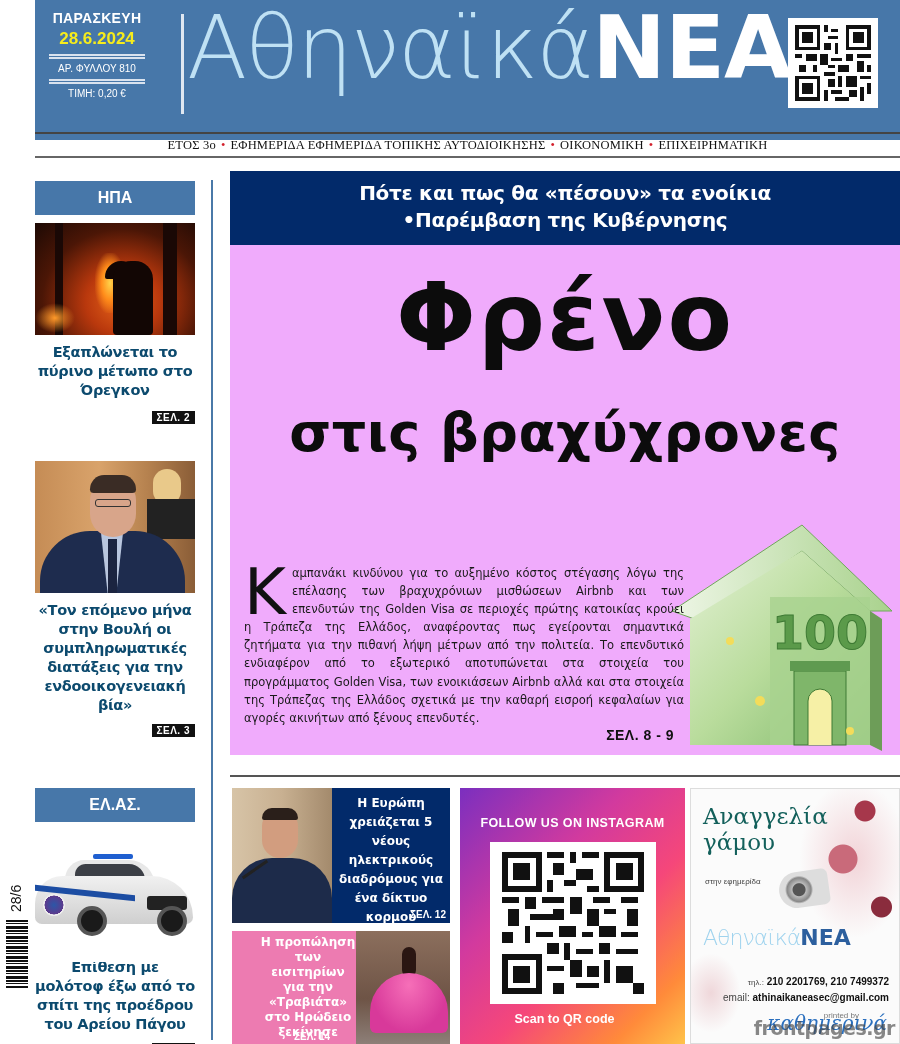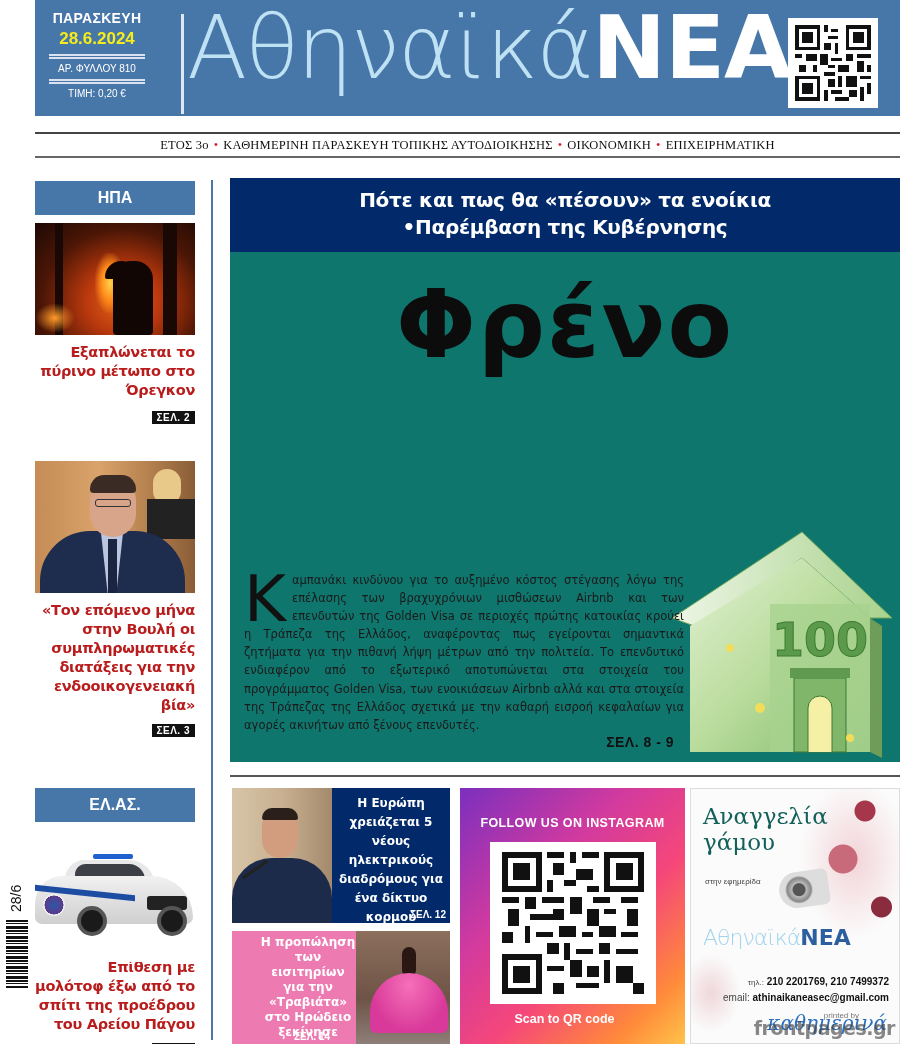--- a/index.html
+++ b/index.html
@@ -1,41 +1,41 @@
 <!DOCTYPE html>
 <html><head>
 <meta charset="utf-8">
 <style>
   * { box-sizing: border-box; margin: 0; padding: 0; }
   html, body { width: 900px; height: 1044px; background: #ffffff; overflow: hidden; }
   body { position: relative; font-family: "DejaVu Sans", sans-serif; color: #111; }
 
   
-  .masthead { position: absolute; left: 35px; top: 0; width: 865px; height: 116px; background: #4777a9; padding-left: 36px; }
+  .masthead { position: absolute; left: 35px; top: 0; width: 865px; height: 140px; background: #4777a9; padding-left: 36px; }
   .mast-left { position: absolute; left: 12px; top: 10px; width: 100px; text-align: center; color: #fff; }
   .mast-day { font-family: "Liberation Sans", sans-serif; font-weight: bold; font-size: 14px; letter-spacing: 0.3px; }
   .mast-date { font-family: "Liberation Sans", sans-serif; font-weight: bold; font-size: 17px; color: #f6ec1c; margin-top: 3px; }
   .mast-rule { height: 5px; border-top: 2px solid #d9e2ee; border-bottom: 2px solid #d9e2ee; margin: 5px 2px 4px; }
   .mast-issue { font-family: "Liberation Sans", sans-serif; font-size: 10px; }
   .mast-price { font-family: "Liberation Sans", sans-serif; font-size: 10px; margin-top: 1px; }
   .mast-vline { position: absolute; left: 146px; top: 14px; width: 3px; height: 100px; background: #dfe7f1; }
   .mast-logo { position: absolute; left: 152px; top: 4px; white-space: nowrap; line-height: 1; }
   .logo-thin { font-family: "DejaVu Sans", sans-serif; font-weight: 200; font-size: 88px; color: #bfe1f4; letter-spacing: -2px; -webkit-text-stroke: 0; }
   .logo-bold { font-family: "DejaVu Sans", sans-serif; font-weight: bold; font-size: 88px; color: #ffffff; letter-spacing: -1px; }
   .mast-qr { position: absolute; left: 753px; top: 18px; width: 90px; height: 90px; background: #fff; padding: 7px; }
 
   .tagline { position: absolute; left: 35px; top: 132px; width: 865px; height: 26px; border-top: 2px solid #444; border-bottom: 2px solid #666; text-align: center; font-family: "Liberation Serif", serif; font-size: 12.5px; line-height: 22px; letter-spacing: 0.2px; color: #111; }
   .tagline .dot { color: #d21f2b; margin: 0 5px; }
 
   
   .vline { position: absolute; left: 211px; top: 180px; width: 2px; height: 860px; background: #4a79a8; }
   .left-story { position: absolute; left: 35px; width: 160px; }
   .section-label { height: 34px; background: #4777a9; color: #fff; font-family: "Liberation Sans", sans-serif; font-weight: bold; font-size: 16px; text-align: center; line-height: 34px; }
   .left-photo { width: 160px; margin-top: 8px; position: relative; overflow: hidden; }
-  .left-headline { font-family: "DejaVu Sans", sans-serif; font-weight: bold; font-size: 14.5px; text-align: right; line-height: 19px; margin-top: 8px; color: #b91c1c; letter-spacing: -0.3px; }
+  .left-headline { font-family: "DejaVu Sans", sans-serif; font-weight: bold; font-size: 14.5px; text-align: center; line-height: 19px; margin-top: 8px; color: #0c4a6e; letter-spacing: -0.3px; }
   .page-ref { display: inline-block; background: #111; color: #fff; font-family: "Liberation Sans", sans-serif; font-weight: bold; font-size: 10px; padding: 1px 5px; letter-spacing: 0.5px; }
   .page-ref-row { text-align: right; margin-top: 6px; }
 
   .photo-fire { height: 112px; background: radial-gradient(ellipse at 55% 70%, #e8661a 0%, #b9380d 30%, #4b1606 65%, #1c0904 100%); }
   .fire-glow { position: absolute; left: 60px; top: 30px; width: 30px; height: 60px; background: radial-gradient(ellipse, #ffd24a 0%, #ff8c1a 40%, transparent 75%); }
   .fire-glow2 { position: absolute; left: 0px; top: 80px; width: 40px; height: 30px; background: radial-gradient(ellipse, #ff9a2a 0%, transparent 70%); }
   .tree { position: absolute; background: #1a0805; }
   .silhouette { position: absolute; left: 78px; top: 38px; width: 40px; height: 74px; background: #120604; border-radius: 18px 18px 4px 4px; }
   .helmet { position: absolute; left: 70px; top: 38px; width: 32px; height: 18px; background: #120604; border-radius: 16px 16px 2px 2px; }
 
@@ -58,21 +58,21 @@
   .car-wheel { position: absolute; top: 76px; width: 30px; height: 30px; background: #1a1a1a; border-radius: 50%; border: 4px solid #555; }
   .car-grille { position: absolute; left: 112px; top: 66px; width: 40px; height: 14px; background: #222; border-radius: 3px; }
   .car-emblem { position: absolute; left: 8px; top: 64px; width: 22px; height: 22px; background: radial-gradient(circle,#2b57a8 0%, #5c3a8c 60%, #eee 62%); border-radius: 50%; }
 
   
   .barcode-wrap { position: absolute; left: 2px; top: 870px; width: 28px; height: 120px; }
   .barcode-date { position: absolute; left: 6px; top: 0; font-family: "Liberation Sans", sans-serif; font-size: 14px; transform: rotate(-90deg); transform-origin: left top; top: 42px; }
   .barcode { position: absolute; left: 4px; top: 50px; width: 22px; height: 68px; background: repeating-linear-gradient(180deg, #111 0 2px, #fff 2px 3px, #111 3px 4px, #fff 4px 6px, #111 6px 9px, #fff 9px 10px); }
 
   
-  .main-story { position: absolute; left: 230px; top: 178px; width: 670px; height: 584px; background: #0f766e; }
+  .main-story { position: absolute; left: 230px; top: 171px; width: 670px; height: 584px; background: #f0abfc; }
   .kicker { height: 74px; background: #022a6a; color: #fff; text-align: center; font-family: "DejaVu Sans", sans-serif; font-weight: bold; font-size: 20px; line-height: 27px; padding-top: 9px; letter-spacing: -0.3px; }
   .headline-1 { position: absolute; left: 0; top: 100px; width: 670px; text-align: center; font-family: "DejaVu Sans", sans-serif; font-weight: bold; font-size: 94px; line-height: 1; letter-spacing: 2px; color: #0c0c0c; }
   .headline-2 { position: absolute; left: 0; top: 232px; width: 670px; text-align: center; font-family: "DejaVu Sans", sans-serif; font-weight: bold; font-size: 54px; line-height: 60px; letter-spacing: 0.5px; color: #0c0c0c; }
   .house-img { position: absolute; left: 440px; top: 330px; width: 230px; height: 254px; }
   .body-text { position: absolute; left: 14px; top: 393px; width: 440px; font-family: "DejaVu Sans", sans-serif; font-size: 11.5px; line-height: 18.1px; text-align: justify; color: #1a1a1a; }
   .dropcap { float: left; font-family: "DejaVu Sans", sans-serif; font-size: 64px; line-height: 52px; font-weight: normal; margin: 2px 6px 0 0; color: #111; }
   .main-ref { position: absolute; right: 226px; top: 556px; font-family: "Liberation Sans", sans-serif; font-weight: bold; font-size: 14px; letter-spacing: 0.5px; }
 
   .main-rule { position: absolute; left: 230px; top: 775px; width: 670px; height: 2px; background: #555; }
 
@@ -174,21 +174,21 @@
           <rect x="11" y="20" width="4" height="1"></rect>
           <rect x="15" y="18" width="2" height="2"></rect>
           <rect x="18" y="17" width="1" height="4"></rect>
           <rect x="20" y="16" width="1" height="3"></rect>
       </g>
     </svg>
   </div>
 </header>
 
 <div class="tagline">
-  <span>ΕΤΟΣ 3ο</span><span class="dot">•</span><span>ΚΑΘΗΜΕΡΙΝΗ ΠΑΡΑΣΚΕΥΗ ΤΟΠΙΚΗΣ ΑΥΤΟΔΙΟΙΚΗΣΗΣ</span><span class="dot">•</span><span>ΟΙΚΟΝΟΜΙΚΗ</span><span class="dot">•</span><span>ΕΠΙΧΕΙΡΗΜΑΤΙΚΗ</span>
+  <span>ΕΤΟΣ 3ο</span><span class="dot">•</span><span>ΕΦΗΜΕΡΙΔΑ ΕΦΗΜΕΡΙΔΑ ΤΟΠΙΚΗΣ ΑΥΤΟΔΙΟΙΚΗΣΗΣ</span><span class="dot">•</span><span>ΟΙΚΟΝΟΜΙΚΗ</span><span class="dot">•</span><span>ΕΠΙΧΕΙΡΗΜΑΤΙΚΗ</span>
 </div>
 
 <div class="vline"></div>
 
 <article class="left-story" style="top:181px;">
   <div class="section-label">ΗΠΑ</div>
   <div class="left-photo photo-fire">
     <div class="tree" style="left:20px;top:0;width:8px;height:112px;"></div>
     <div class="tree" style="left:128px;top:0;width:14px;height:112px;"></div>
     <div class="fire-glow"></div>
@@ -237,20 +237,21 @@
   <div class="barcode"></div>
 </div>
 
 <article class="main-story">
   <div class="kicker">
     <div>Πότε και πως θα «πέσουν» τα ενοίκια</div>
     <div>•Παρέμβαση της Κυβέρνησης</div>
   </div>
   <h1 class="headline-1">Φρένο</h1>
   <div class="headline-2">
+    <div>στις βραχύχρονες</div>
   </div>
 
   <div class="house-img">
     <svg viewBox="0 0 230 254" width="230" height="254">
       <defs>
         <linearGradient id="note" x1="0" y1="0" x2="1" y2="1">
           <stop offset="0" stop-color="#e3f1d4"></stop>
             <stop offset="0.5" stop-color="#b9dc9c"></stop>
             <stop offset="1" stop-color="#7fb86a"></stop>
         </linearGradient>

